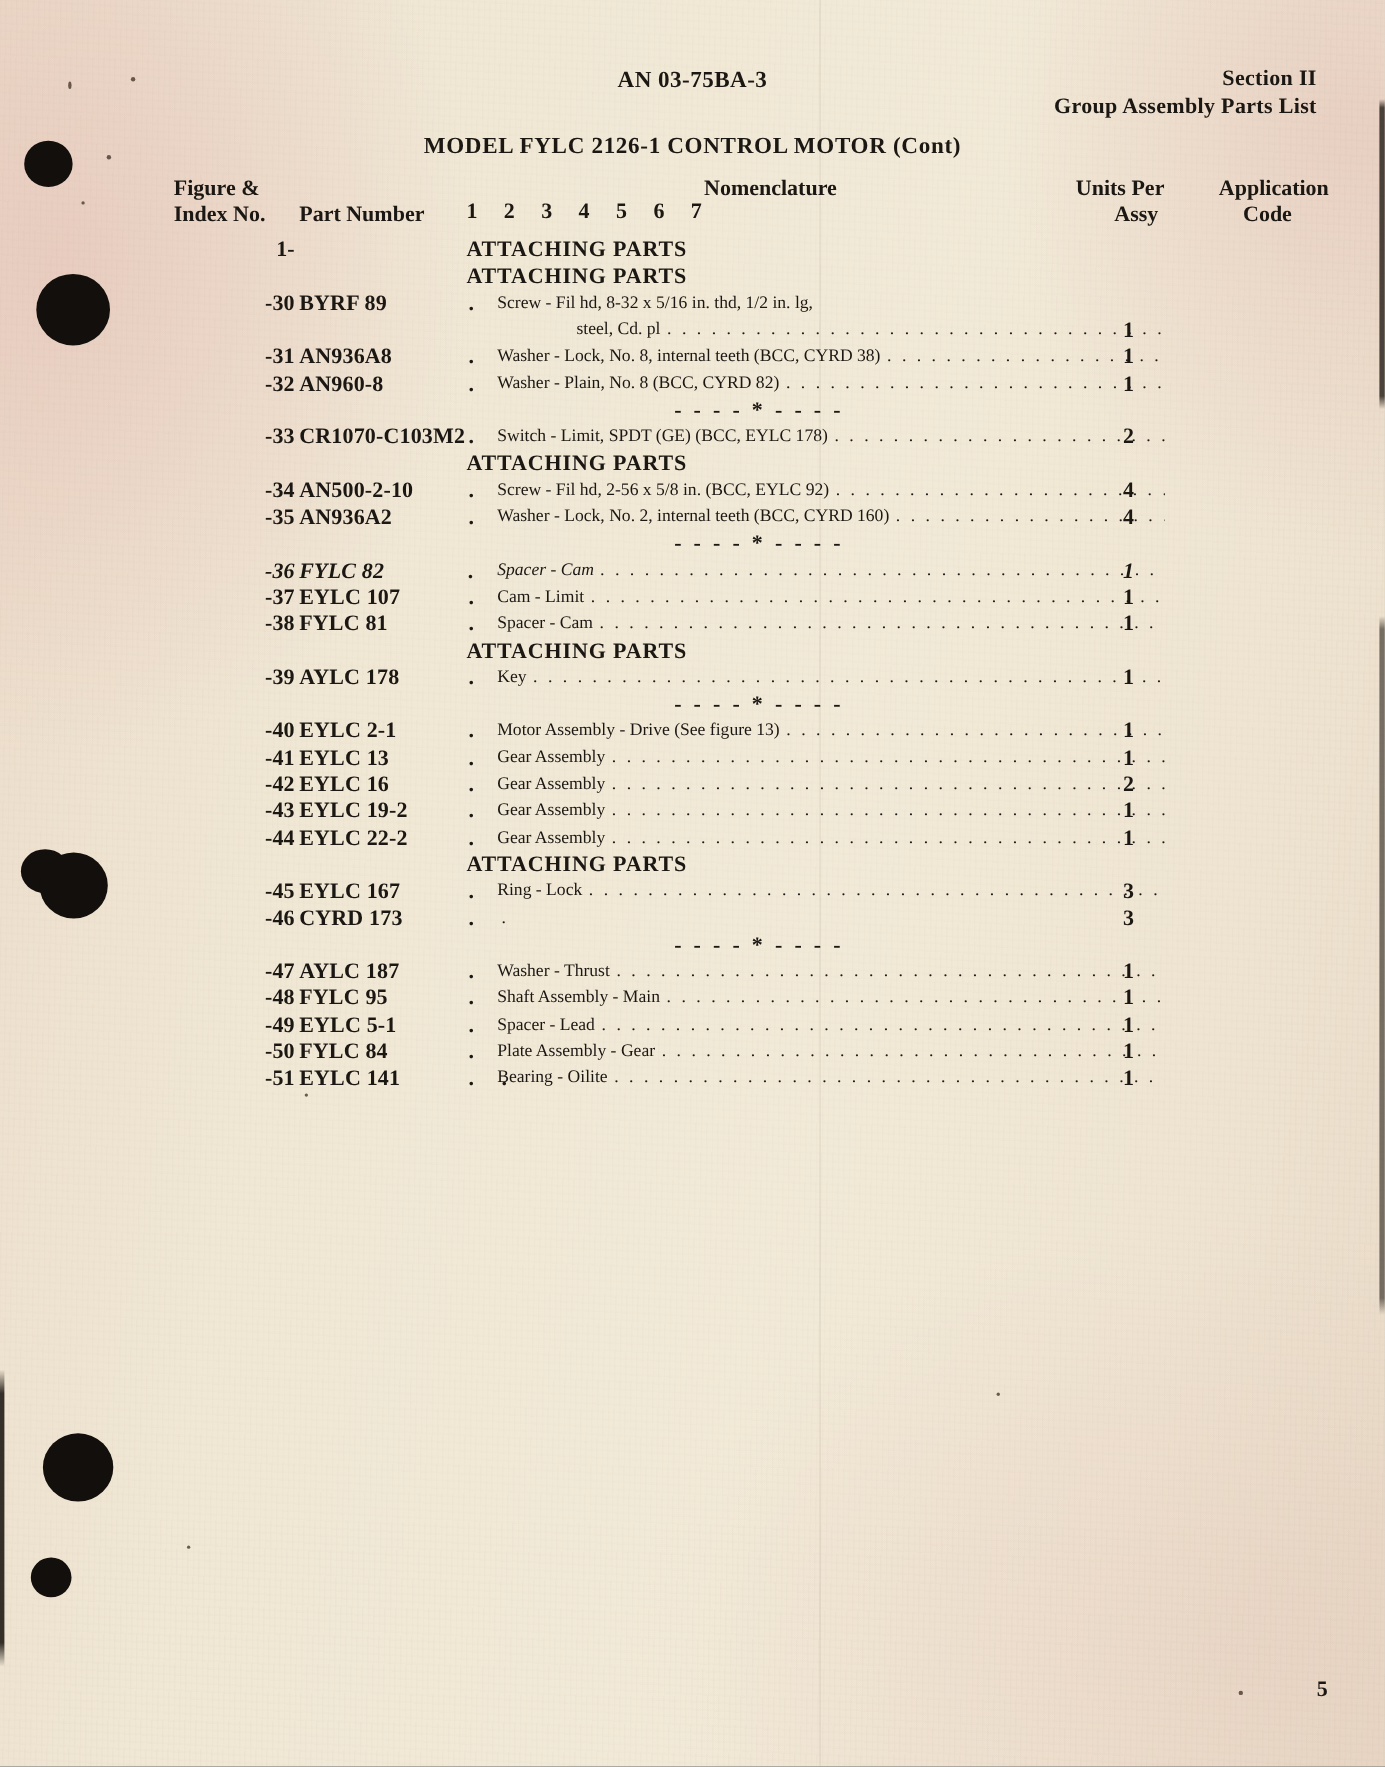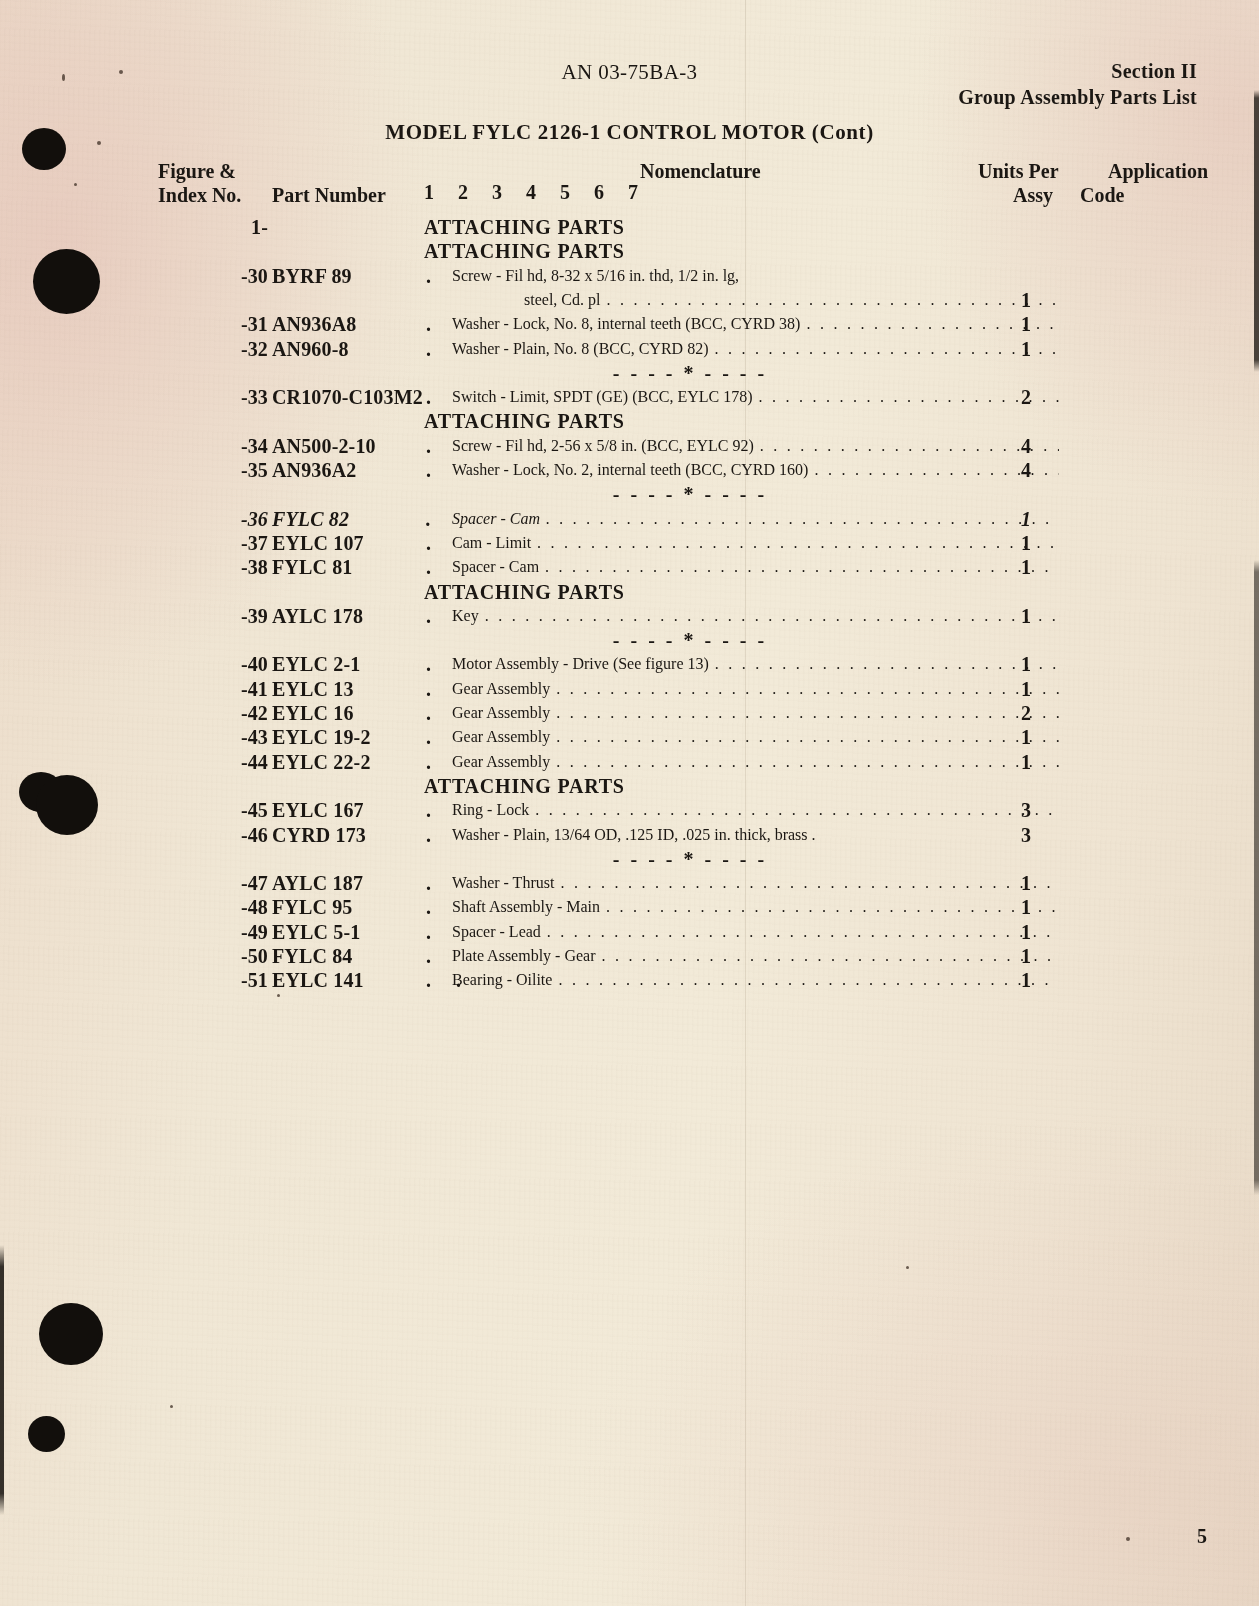--- a/index.html
+++ b/index.html
@@ -59,21 +59,21 @@
        rgba(20,16,12,0.0) 1195px);
   }
   
   .blob { position: absolute; background: #120f0c; border-radius: 50%; }
 
   
   #content { position: absolute; inset: 0; }
 
   .hdr-center {
     position: absolute; left: 0; width: 1259px; text-align: center;
-    font-weight: normal; font-size: 21px; letter-spacing: 0.4px;
+    font-weight: bold; font-size: 21px; letter-spacing: 0.4px;
   }
   .hdr-right {
     position: absolute; right: 62px; text-align: right;
     font-weight: bold; font-size: 20px; letter-spacing: 0.3px;
   }
   .title {
     position: absolute; left: 0; width: 1259px; text-align: center;
     font-weight: bold; font-size: 21px; letter-spacing: 0.6px;
   }
 
@@ -173,21 +173,21 @@
     <div class="colhead" style="left:640px; top:160px;">Nomenclature</div>
 
     <div class="digits">1 2 3 4 5 6 7</div>
 
     <div class="colhead" style="left:978px; top:160px;">Units Per</div>
 
     <div class="colhead" style="left:1013px; top:184px;">Assy</div>
 
     <div class="colhead" style="left:1108px; top:160px;">Application</div>
 
-    <div class="colhead" style="left:1080px; top:184px;">Code</div>
+    <div class="colhead" style="left:1130px; top:184px;">Code</div>
 
     <div id="rows" style="top:215px;">
         <div class="row" style="position: absolute; left: 0px; right: 0px; top: 0px; height: 24.3px;">
           <span class="cell c-index">1-</span>
           <span class="center-head" style="top: 0px; line-height: 24.3px;">ATTACHING PARTS</span>
         </div>
         <div class="row" style="position: absolute; left: 0px; right: 0px; top: 24.3px; height: 24.3px;">
           <span class="center-head" style="top: 0px; line-height: 24.3px;">ATTACHING PARTS</span>
         </div>
         <div class="row" style="position: absolute; left: 0px; right: 0px; top: 48.6px; height: 48.6px;">
@@ -402,21 +402,20 @@
             </div>
           </div>
           <span class="cell c-qty" style="top: 0px;">3</span>
         </div>
         <div class="row" style="position: absolute; left: 0px; right: 0px; top: 607.5px; height: 24.3px;">
           <span class="cell c-index">-46</span>
           <span class="cell c-part">CYRD 173</span>
           <span class="cell c-dots">.</span>
           <div class="nom-wrap" style="top: 0px;">
             <div class="nom-line" style="height: 24.3px; line-height: 24.3px;">
-              <span class="nom-text">Washer - Plain, 13/64 OD, .125 ID, .025 in. thick, brass</span>
               <span class="nom-text"> .</span>
             </div>
           </div>
           <span class="cell c-qty" style="top: 0px;">3</span>
         </div>
         <div class="row" style="position: absolute; left: 0px; right: 0px; top: 631.8px; height: 24.3px;">
           <span class="sep" style="top: 0px; line-height: 24.3px;">- - - - * - - - -</span>
         </div>
         <div class="row" style="position: absolute; left: 0px; right: 0px; top: 656.1px; height: 24.3px;">
           <span class="cell c-index">-47</span>

